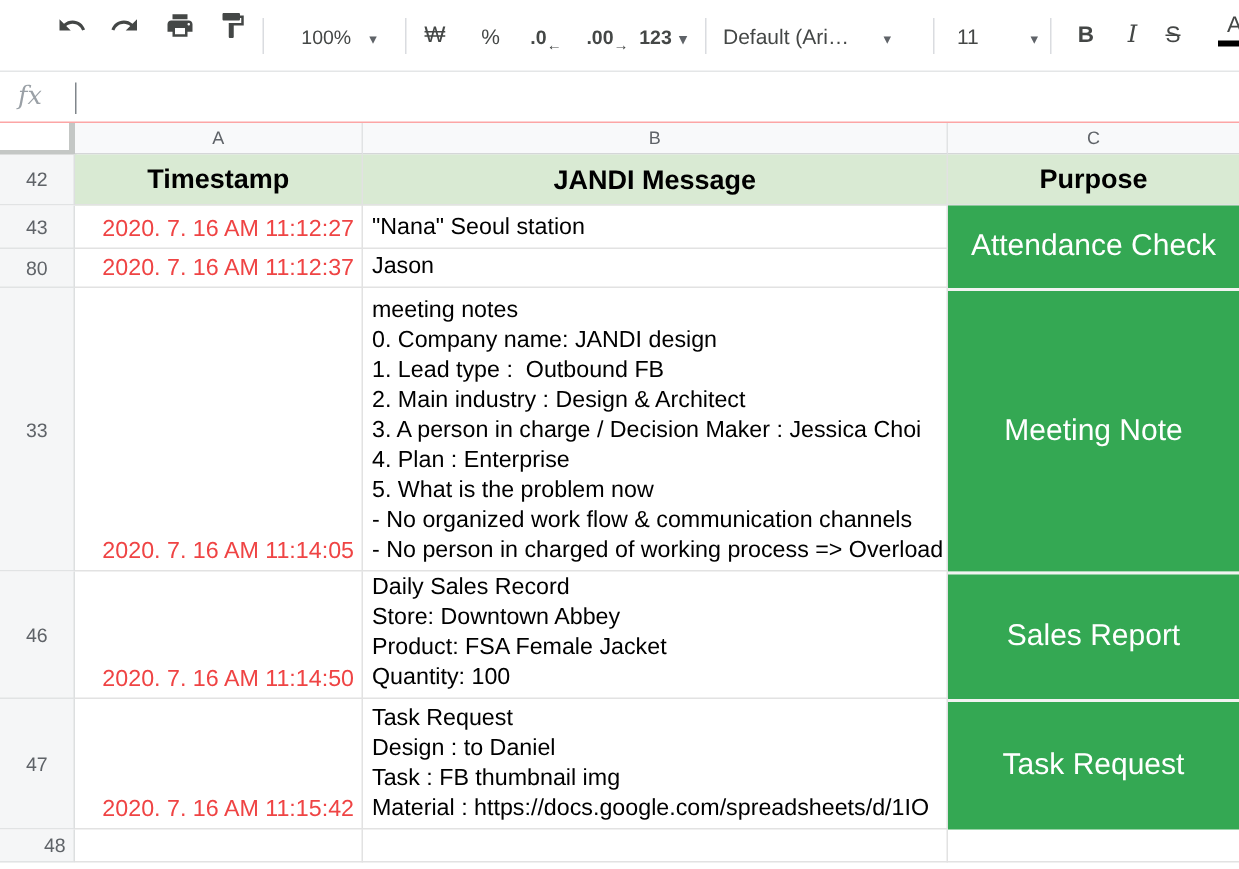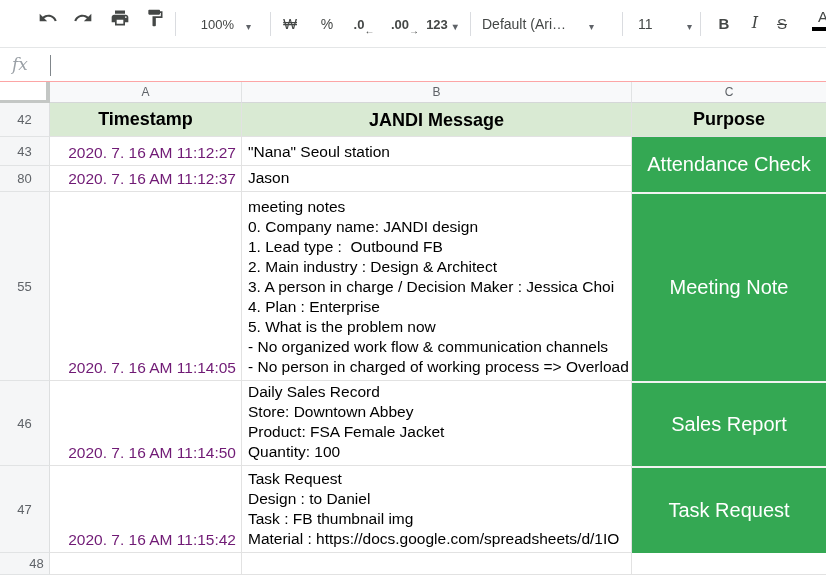--- a/index.html
+++ b/index.html
@@ -38,21 +38,21 @@
   .ch { position:absolute; top:0; height:21px; background:#f8f9fa; border-bottom:1px solid #d5d7d8; border-right:1px solid #e1e3e4;
         display:flex; align-items:center; justify-content:center; font-size:12px; color:#5f6368; }
   .corner { left:0; width:50px; background:#fff; border-right:none; }
   .corner-vbar { position:absolute; left:46px; top:0; width:5px; height:22px; background:#c4c7c5; }
   .corner-hbar { position:absolute; left:0; top:18px; width:50px; height:4px; background:#c4c7c5; }
 
   .rh { position:absolute; left:0; width:50px; background:#f5f6f7; border-right:1px solid #dddfe0; border-bottom:1px solid #e1e3e4;
         display:flex; align-items:center; justify-content:center; font-size:13px; color:#5f6368; }
   .cA { position:absolute; left:50px; width:192px; border-right:1px solid #e2e2e2; border-bottom:1px solid #e2e2e2;
         display:flex; flex-direction:column; justify-content:flex-end; align-items:flex-end; padding:0 5px 3px 0;
-        font-size:15.5px; color:#701a75; overflow:hidden; white-space:pre; }
+        font-size:15.5px; color:#ef4444; overflow:hidden; white-space:pre; }
   .cB { position:absolute; left:242px; width:390px; border-right:1px solid #e2e2e2; border-bottom:1px solid #e2e2e2;
         display:flex; flex-direction:column; justify-content:flex-end; align-items:flex-start; padding:0 0 3px 6px;
         font-size:15.5px; line-height:20px; color:#000; overflow:hidden; white-space:pre; }
   .cC { position:absolute; left:632px; width:194px; border-bottom:1px solid #e2e2e2; overflow:hidden; }
 
   .hdr42 { background:#d9ead3; font-weight:bold; font-size:18px; color:#000;
            display:flex; align-items:center; justify-content:center; white-space:pre; padding:0; }
   .greencell { position:absolute; left:632px; width:194px; background:#34a853; color:#fff;
                display:flex; align-items:center; justify-content:center; font-size:20px; white-space:pre; overflow:hidden; }
   .gsep { border-top:2px solid #f1f3f1; }
@@ -158,21 +158,21 @@
     <div class="cC hdr42" style="top:21px;height:34px;">Purpose</div>
 
     <div class="rh" style="top:55px;height:29px;">43</div>
     <div class="cA" style="top:55px;height:29px;">2020. 7. 16 AM 11:12:27</div>
     <div class="cB" style="top:55px;height:29px;">"Nana" Seoul station</div>
 
     <div class="rh" style="top:84px;height:26px;">80</div>
     <div class="cA" style="top:84px;height:26px;">2020. 7. 16 AM 11:12:37</div>
     <div class="cB" style="top:84px;height:26px;">Jason</div>
 
-    <div class="rh" style="top:110px;height:189px;">55</div>
+    <div class="rh" style="top:110px;height:189px;">33</div>
     <div class="cA" style="top:110px;height:189px;">2020. 7. 16 AM 11:14:05</div>
     <div class="cB" style="top:110px;height:189px;">meeting notes
 0. Company name: JANDI design
 1. Lead type :  Outbound FB
 2. Main industry : Design &amp; Architect
 3. A person in charge / Decision Maker : Jessica Choi
 4. Plan : Enterprise
 5. What is the problem now
 - No organized work flow &amp; communication channels
 - No person in charged of working process =&gt; Overload</div>

